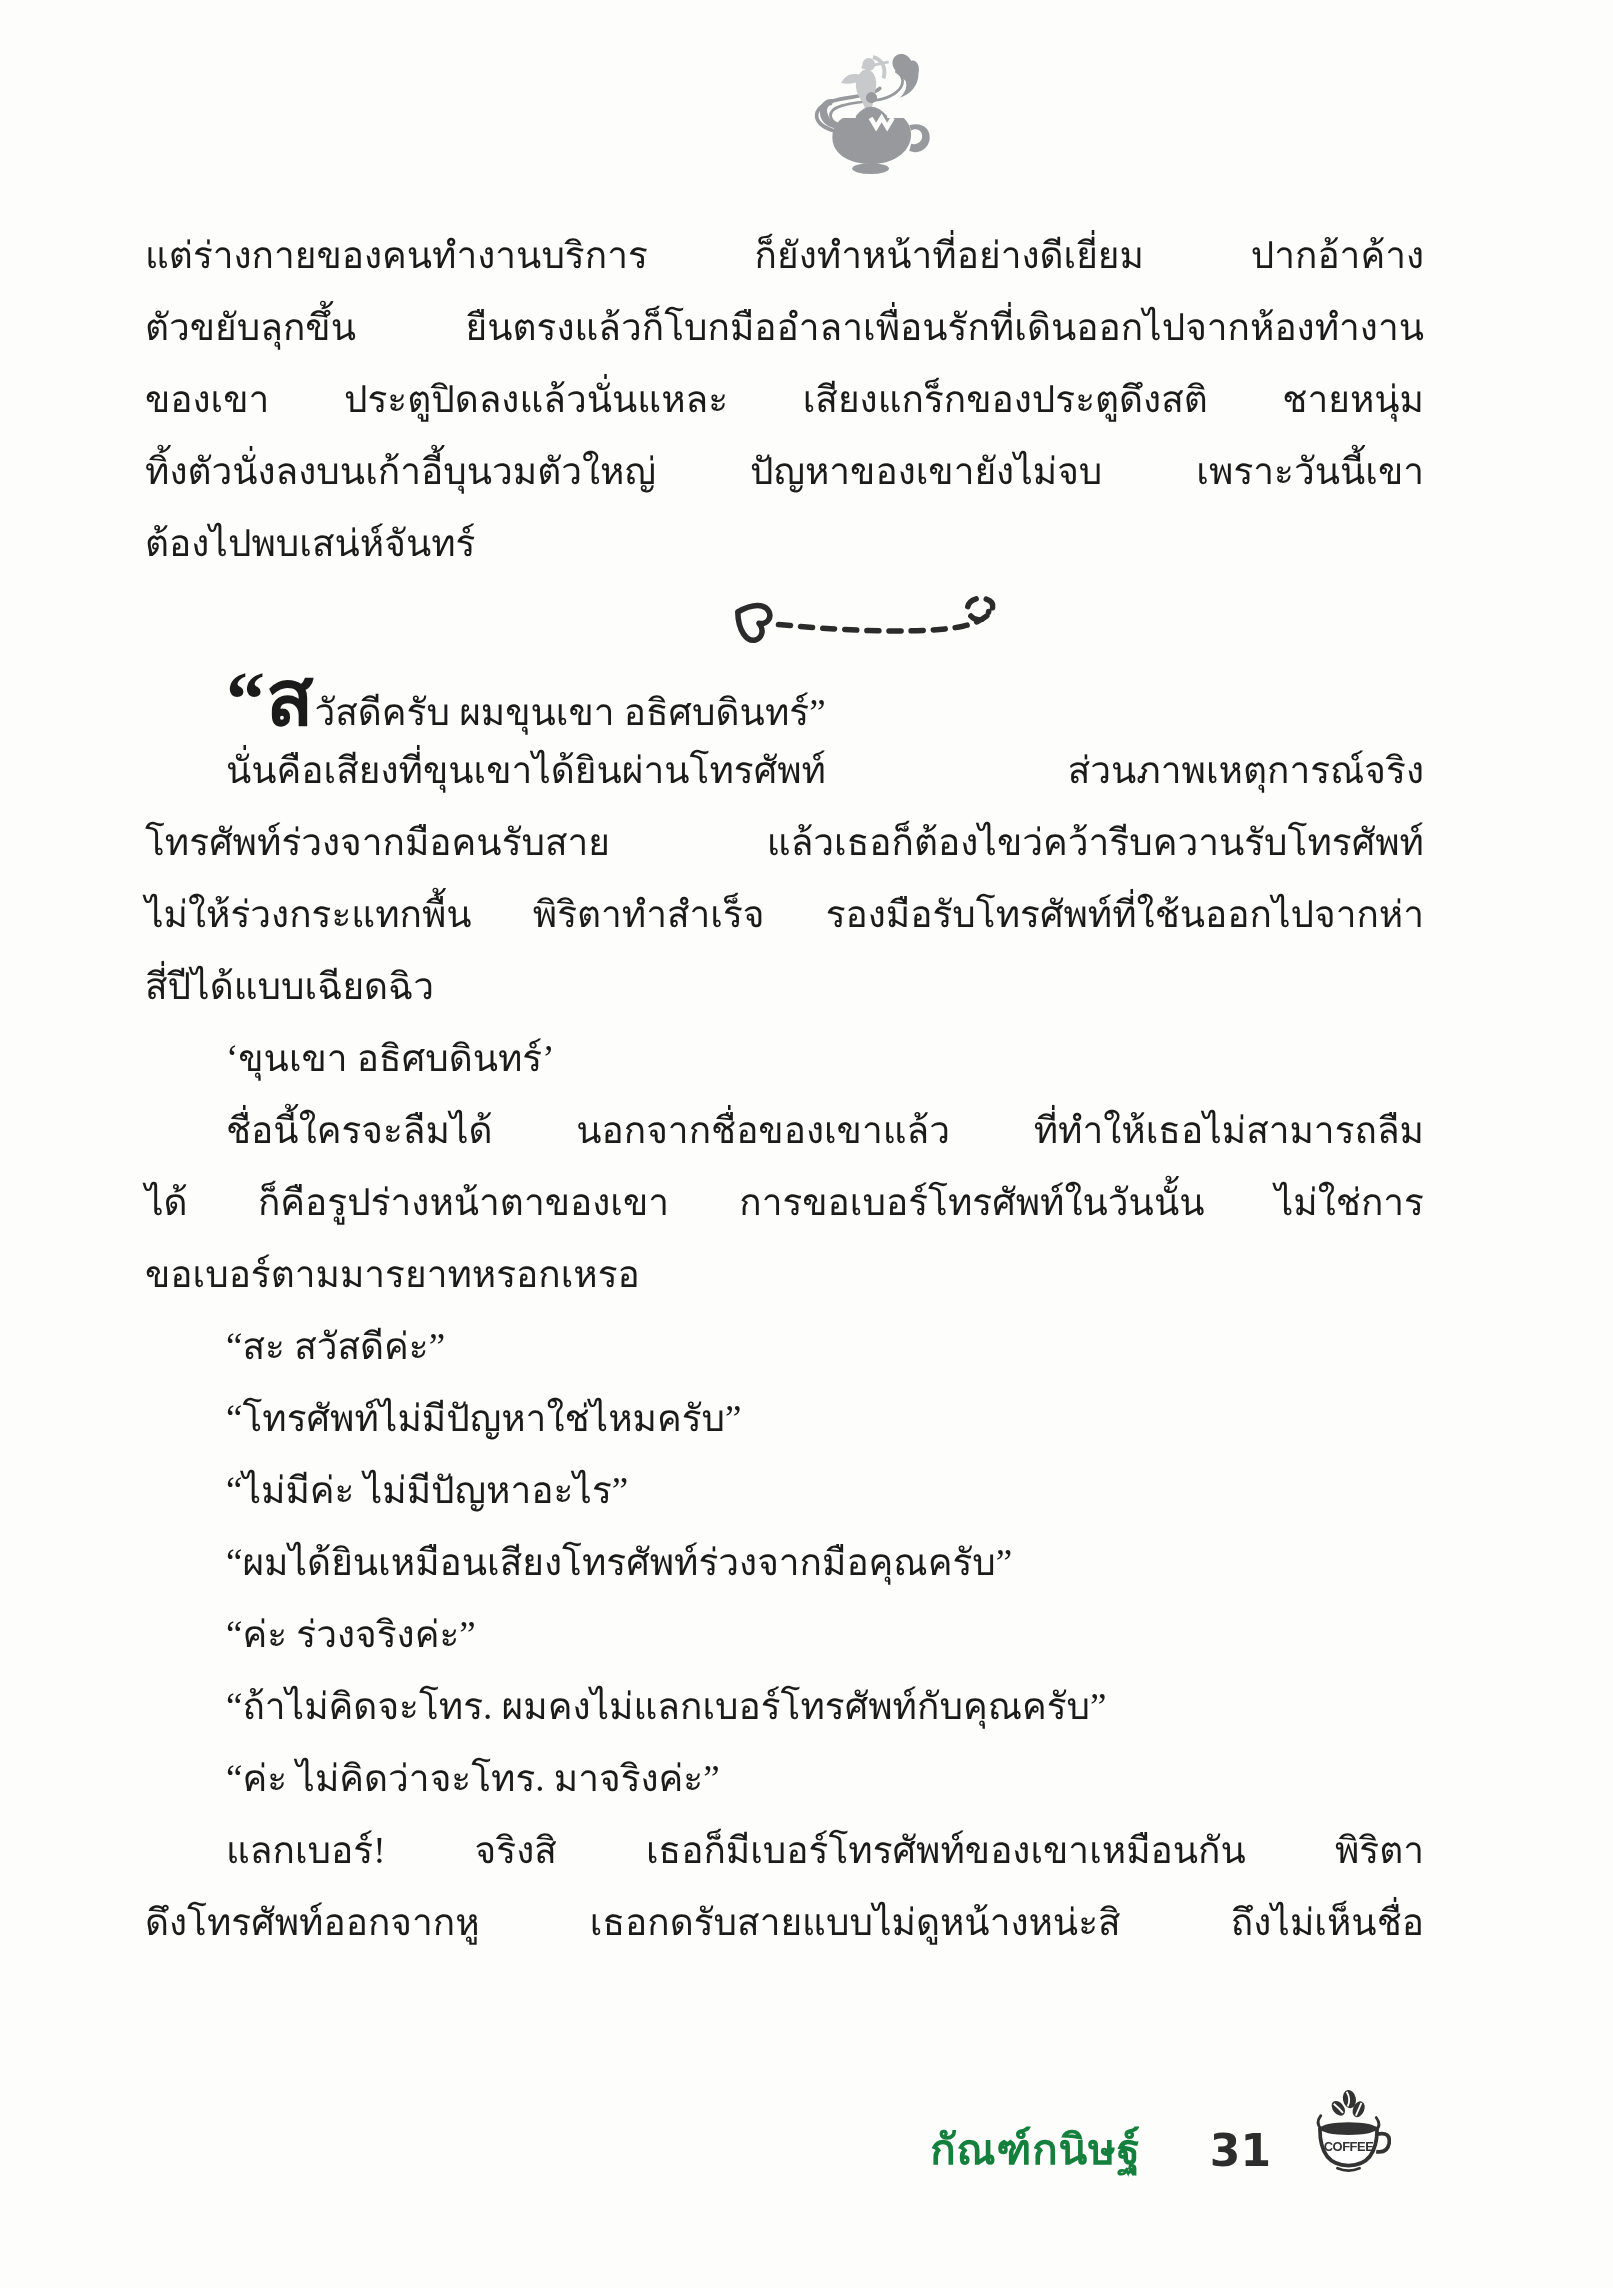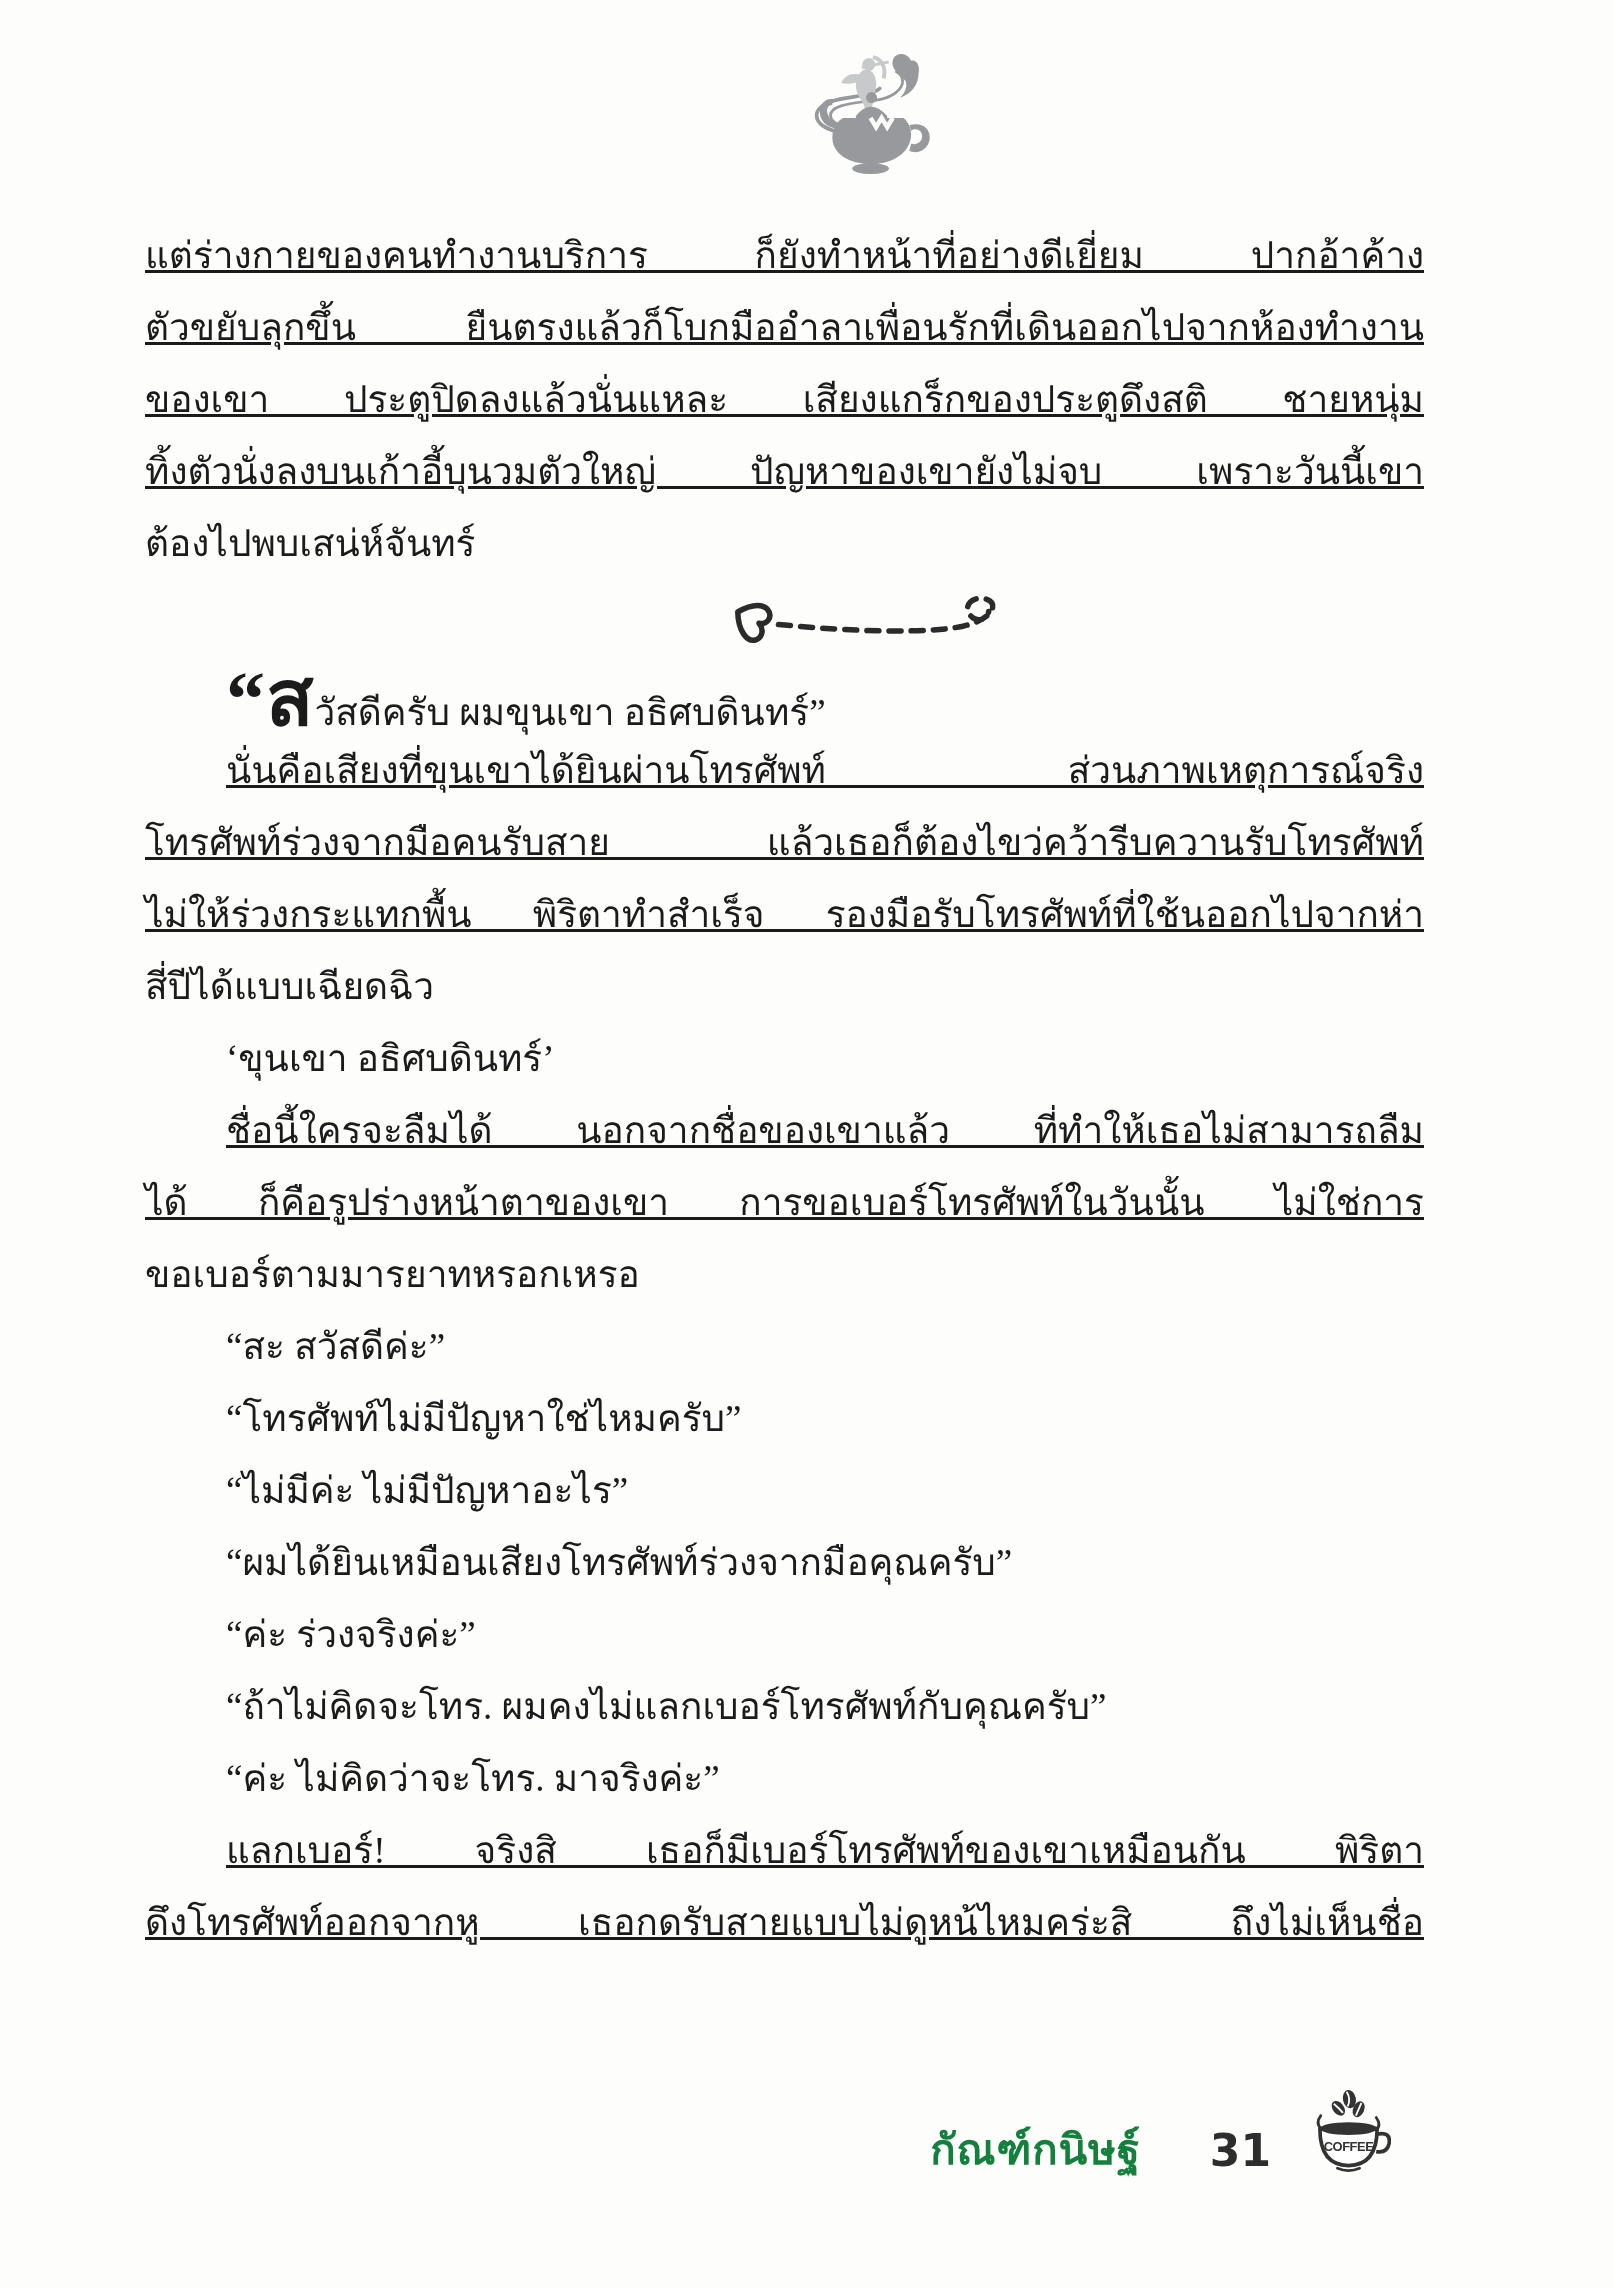--- a/index.html
+++ b/index.html
@@ -13,21 +13,21 @@
   
   .page-text{
     position:absolute;left:145px;top:220px;width:1279px;
     font-size:37px;color:#1b1b1b;
   }
   .line{
     height:72px;line-height:72px;
     text-align:justify;text-align-last:left;
     overflow:visible;
   }
-  .line.fill{text-align-last:justify;text-decoration:underline;}
+  .line.fill{text-align-last:justify;}
   .line.indent{padding-left:81px;}
   .line.italic{font-style:italic;}
   .line .lead{
     font-weight:bold;font-size:78px;line-height:72px;
     letter-spacing:0.9px;
   }
   
   .divider-row{height:72px;display:block;}
   .divider-row svg{display:block;margin-left:580px;margin-top:11px;}
   
@@ -102,21 +102,21 @@
     <div class="line fill">ได้ ก็คือรูปร่างหน้าตาของเขา การขอเบอร์โทรศัพท์ในวันนั้น ไม่ใช่การ</div>
     <div class="line">ขอเบอร์ตามมารยาทหรอกเหรอ</div>
     <div class="line indent">“สะ สวัสดีค่ะ”</div>
     <div class="line indent">“โทรศัพท์ไม่มีปัญหาใช่ไหมครับ”</div>
     <div class="line indent">“ไม่มีค่ะ ไม่มีปัญหาอะไร”</div>
     <div class="line indent">“ผมได้ยินเหมือนเสียงโทรศัพท์ร่วงจากมือคุณครับ”</div>
     <div class="line indent">“ค่ะ ร่วงจริงค่ะ”</div>
     <div class="line indent">“ถ้าไม่คิดจะโทร. ผมคงไม่แลกเบอร์โทรศัพท์กับคุณครับ”</div>
     <div class="line indent">“ค่ะ ไม่คิดว่าจะโทร. มาจริงค่ะ”</div>
     <div class="line indent fill">แลกเบอร์! จริงสิ เธอก็มีเบอร์โทรศัพท์ของเขาเหมือนกัน พิริตา</div>
-    <div class="line fill">ดึงโทรศัพท์ออกจากหู เธอกดรับสายแบบไม่ดูหน้ไหมคร่ะสิ ถึงไม่เห็นชื่อ</div>
+    <div class="line fill">ดึงโทรศัพท์ออกจากหู เธอกดรับสายแบบไม่ดูหน้างหน่ะสิ ถึงไม่เห็นชื่อ</div>
   </div>
 
 <div class="footer">
   <div class="book-title">กัณฑ์กนิษฐ์</div>
   <div class="page-number">31</div>
   <svg class="coffee-icon" viewBox="0 0 92 104">
 
     <g fill="#333333">
       <ellipse cx="47" cy="12" rx="7" ry="10" transform="rotate(-12 47 12)"></ellipse>
       <ellipse cx="35" cy="22" rx="6" ry="9" transform="rotate(-38 35 22)"></ellipse>

